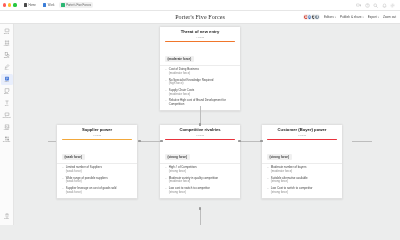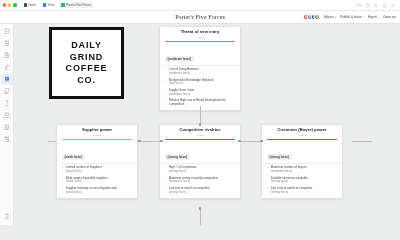--- a/index.html
+++ b/index.html
@@ -281,26 +281,20 @@
     <div class="tool rail-bottom">
       <svg class="glyph" viewBox="0 0 16 16">
         <path d="M3 4h10M5.5 4V2.5h5V4M4.5 4l.8 9.5h5.4L11.5 4" fill="none" stroke="#9a9a9a" stroke-width="1.3" stroke-linejoin="round"></path>
       </svg>
       <span class="tlabel">Trash</span>
     </div>
   </div>
 
   <div class="canvas">
 
-    <div class="logo-box">
-      <div class="logo-line">DAILY</div>
-      <div class="logo-line">GRIND</div>
-      <div class="logo-line">COFFEE</div>
-      <div class="logo-line">CO.</div>
-    </div>
 
     <div class="conn vconn" style="left:186px; top:82px; height:19px;"></div>
     <div class="endcap" style="left:184.7px; top:99px;"></div>
     <div class="conn hconn" style="left:125px; top:117px; width:23px;"></div>
     <div class="endcap" style="left:124px; top:115.8px;"></div>
     <div class="endcap" style="left:146px; top:115.8px;"></div>
     <div class="conn hconn" style="left:225px; top:117px; width:23px;"></div>
     <div class="endcap" style="left:224px; top:115.8px;"></div>
     <div class="endcap" style="left:246px; top:115.8px;"></div>
     <div class="conn vconn" style="left:186px; top:184px; height:17px;"></div>

